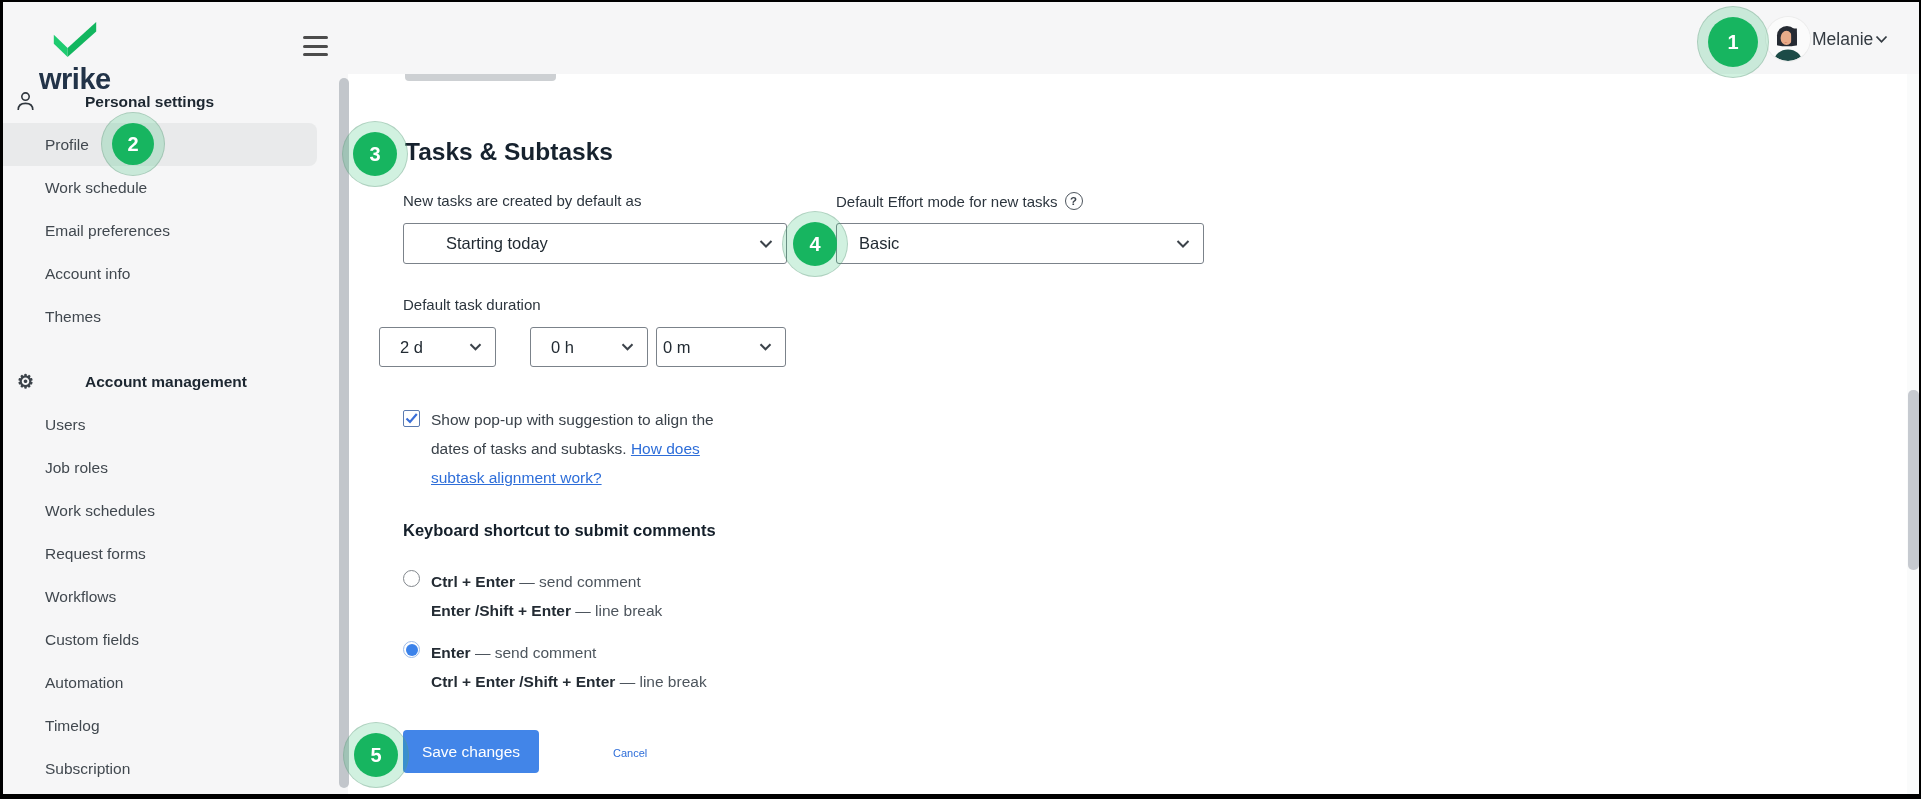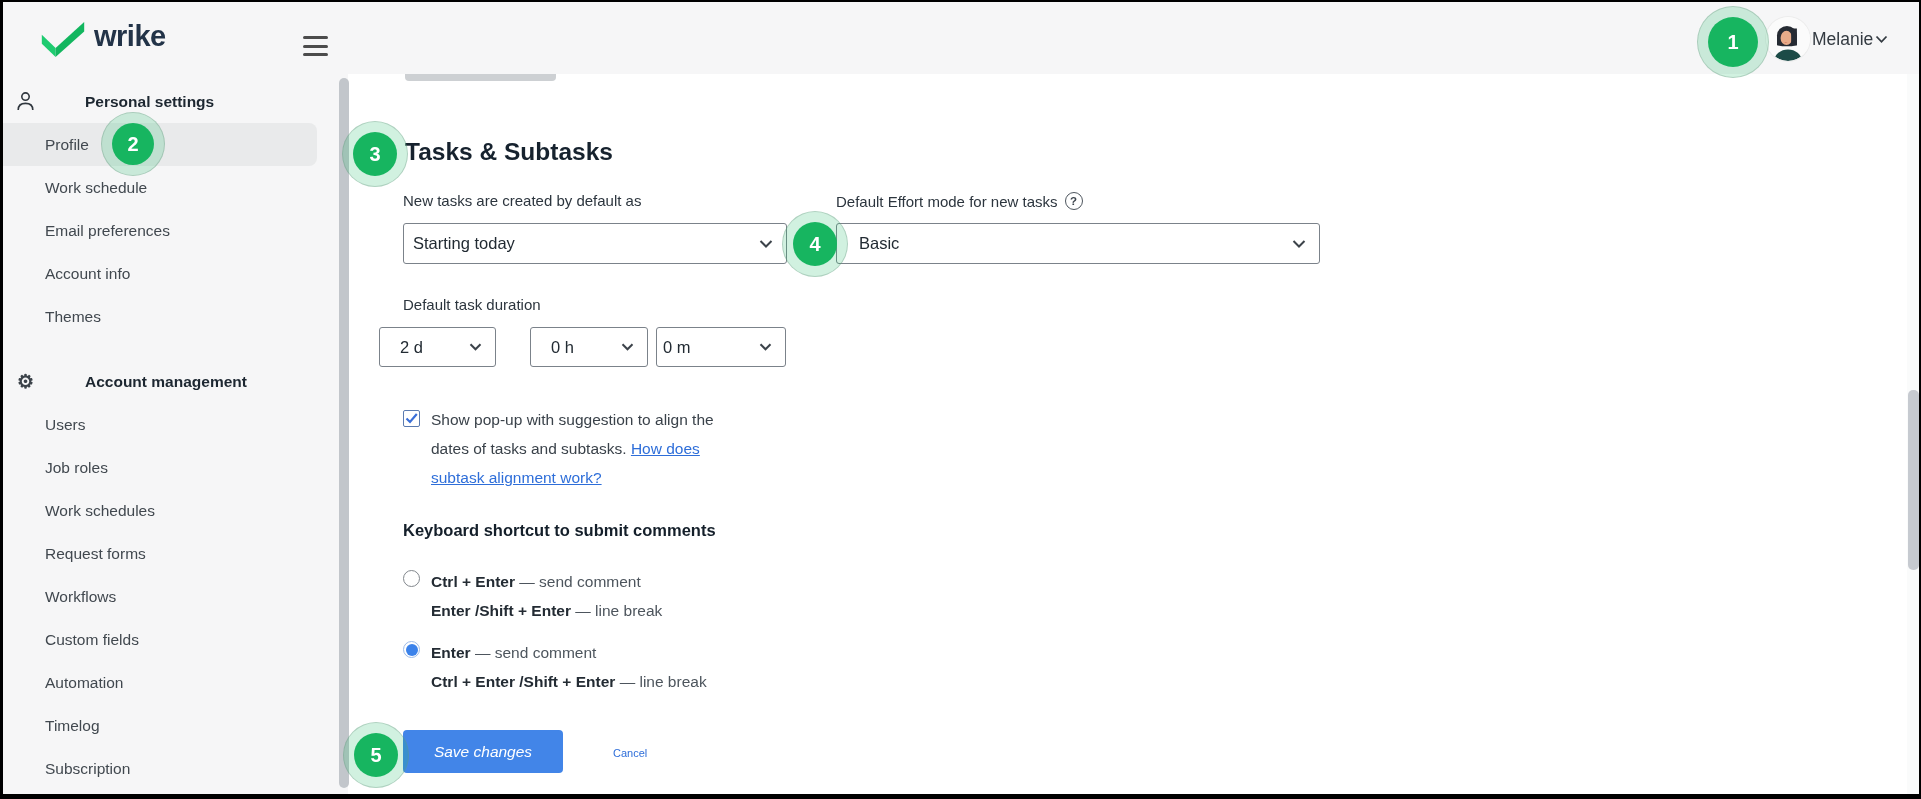--- a/index.html
+++ b/index.html
@@ -2,21 +2,21 @@
 <html><head>
 <meta charset="utf-8">
 <style>
   html,body{margin:0;padding:0;background:#ffffff;}
   .frame{
     position:relative;width:1921px;height:799px;box-sizing:border-box;
     background:#f6f6f7;border:solid #000;border-width:2px 2px 5px 3px;
     font-family:"Liberation Sans",sans-serif;overflow:hidden;
   }
   
-  .logo{position:absolute;left:36px;top:20px;display:flex;gap:7px;cursor:pointer;}
+  .logo{position:absolute;left:36px;top:20px;display:flex;align-items:center;gap:7px;cursor:pointer;flex-direction:column;}
   .logo-text{font-size:29px;font-weight:700;color:#223348;letter-spacing:-0.5px;line-height:1;}
   .hamburger{position:absolute;left:300px;top:34px;width:25px;height:20px;display:flex;flex-direction:column;justify-content:space-between;cursor:pointer;}
   .hamburger span{display:block;height:3px;background:#4c4c4c;border-radius:2px;}
   .user-menu{position:absolute;left:1763px;top:15px;display:flex;align-items:center;gap:2px;cursor:pointer;}
   .avatar{width:44px;height:44px;border-radius:50%;overflow:hidden;background:#fbfbfb;box-shadow:0 0 0 1px #ececec;}
   .user-name{font-size:17.5px;color:#333a41;}
   
   .anno{position:absolute;border-radius:50%;background:rgba(27,184,99,.20);border:1px solid rgba(110,150,130,.35);box-sizing:border-box;z-index:30;}
   .anno .core{position:absolute;inset:10px;border-radius:50%;background:#17b560;color:#fff;display:flex;align-items:center;justify-content:center;font-size:20px;font-weight:700;}
   
@@ -40,21 +40,21 @@
   .select .chev{position:absolute;right:13px;top:50%;transform:translateY(-50%);display:flex;}
   .checkbox{position:absolute;left:400px;top:408px;width:17px;height:17px;border:1.6px solid #5b7bb0;border-radius:2px;box-sizing:border-box;background:#fff;cursor:pointer;display:flex;align-items:center;justify-content:center;}
   .cb-text{position:absolute;left:428px;top:403px;width:340px;font-size:15.5px;line-height:29px;color:#3a424a;}
   .cb-text a{color:#2e6ed9;text-decoration:underline;cursor:pointer;}
   .sub-heading{position:absolute;left:400px;top:519px;font-size:16.5px;font-weight:700;color:#141f2a;}
   .radio{position:absolute;left:400px;width:17px;height:17px;border-radius:50%;background:#fff;border:1.5px solid #82878d;box-sizing:border-box;cursor:pointer;}
   .radio.checked{border-color:#9dbbe8;}
   .radio.checked::after{content:"";position:absolute;inset:1.5px;border-radius:50%;background:#3b82ea;}
   .opt-text{position:absolute;left:428px;font-size:15.5px;line-height:29px;color:#4d555d;}
   .opt-text b{color:#232b33;}
-  .save-btn{position:absolute;left:400px;top:728px;width:160px;height:43px;border-radius:4px;background:#4285e8;color:#fff;font-size:15.5px;display:flex;align-items:center;justify-content:center;cursor:pointer;font-style:italic;}
+  .save-btn{position:absolute;left:400px;top:728px;width:136px;height:43px;border-radius:4px;background:#4285e8;color:#fff;font-size:15.5px;display:flex;align-items:center;justify-content:center;cursor:pointer;}
   .cancel-link{position:absolute;left:610px;top:745px;font-size:11px;color:#2e6ed9;cursor:pointer;}
   
   .left-scroll-thumb{position:absolute;left:336px;top:76px;width:10px;height:710px;background:#c2c6cb;border-radius:5px;z-index:5;}
   .right-scroll-track{position:absolute;left:1904px;top:72px;width:15px;height:720px;background:#fafbfb;}
   .right-scroll-thumb{position:absolute;left:1905px;top:388px;width:11px;height:180px;background:#c6cad0;border-radius:5px;}
 </style>
 </head>
 <body>
 
 <div class="frame">
@@ -154,30 +154,30 @@
 
   <h1 class="content-title" style="margin:0;">Tasks &amp; Subtasks</h1>
 
   <div class="field-label" style="left:400px;top:190px;">New tasks are created by default as</div>
 
   <div class="field-label" style="left:833px;top:190px;">
     <span>Default Effort mode for new tasks</span>
     <span class="help-circle">?</span>
   </div>
 
-  <div class="select" style="left:400px;top:221px;width:384px;padding-left:9px;">
+  <div class="select" style="left:400px;top:221px;width:384px;padding-left:42px;">
     <span class="val">Starting today</span>
     <span class="chev">
       <svg width="14" height="9" viewBox="0 0 14 9">
           <path d="M1.5 1.5 L7 7 L12.5 1.5" fill="none" stroke="#3c434a" stroke-width="2"></path>
         </svg>
     </span>
   </div>
 
-  <div class="select" style="left:833px;top:221px;width:484px;padding-left:22px;">
+  <div class="select" style="left:833px;top:221px;width:368px;padding-left:22px;">
     <span class="val">Basic</span>
     <span class="chev">
       <svg width="14" height="9" viewBox="0 0 14 9">
           <path d="M1.5 1.5 L7 7 L12.5 1.5" fill="none" stroke="#3c434a" stroke-width="2"></path>
         </svg>
     </span>
   </div>
 
   <div class="anno" style="left:779px;top:209px;width:66px;height:66px;">
     <span class="core">4</span>

